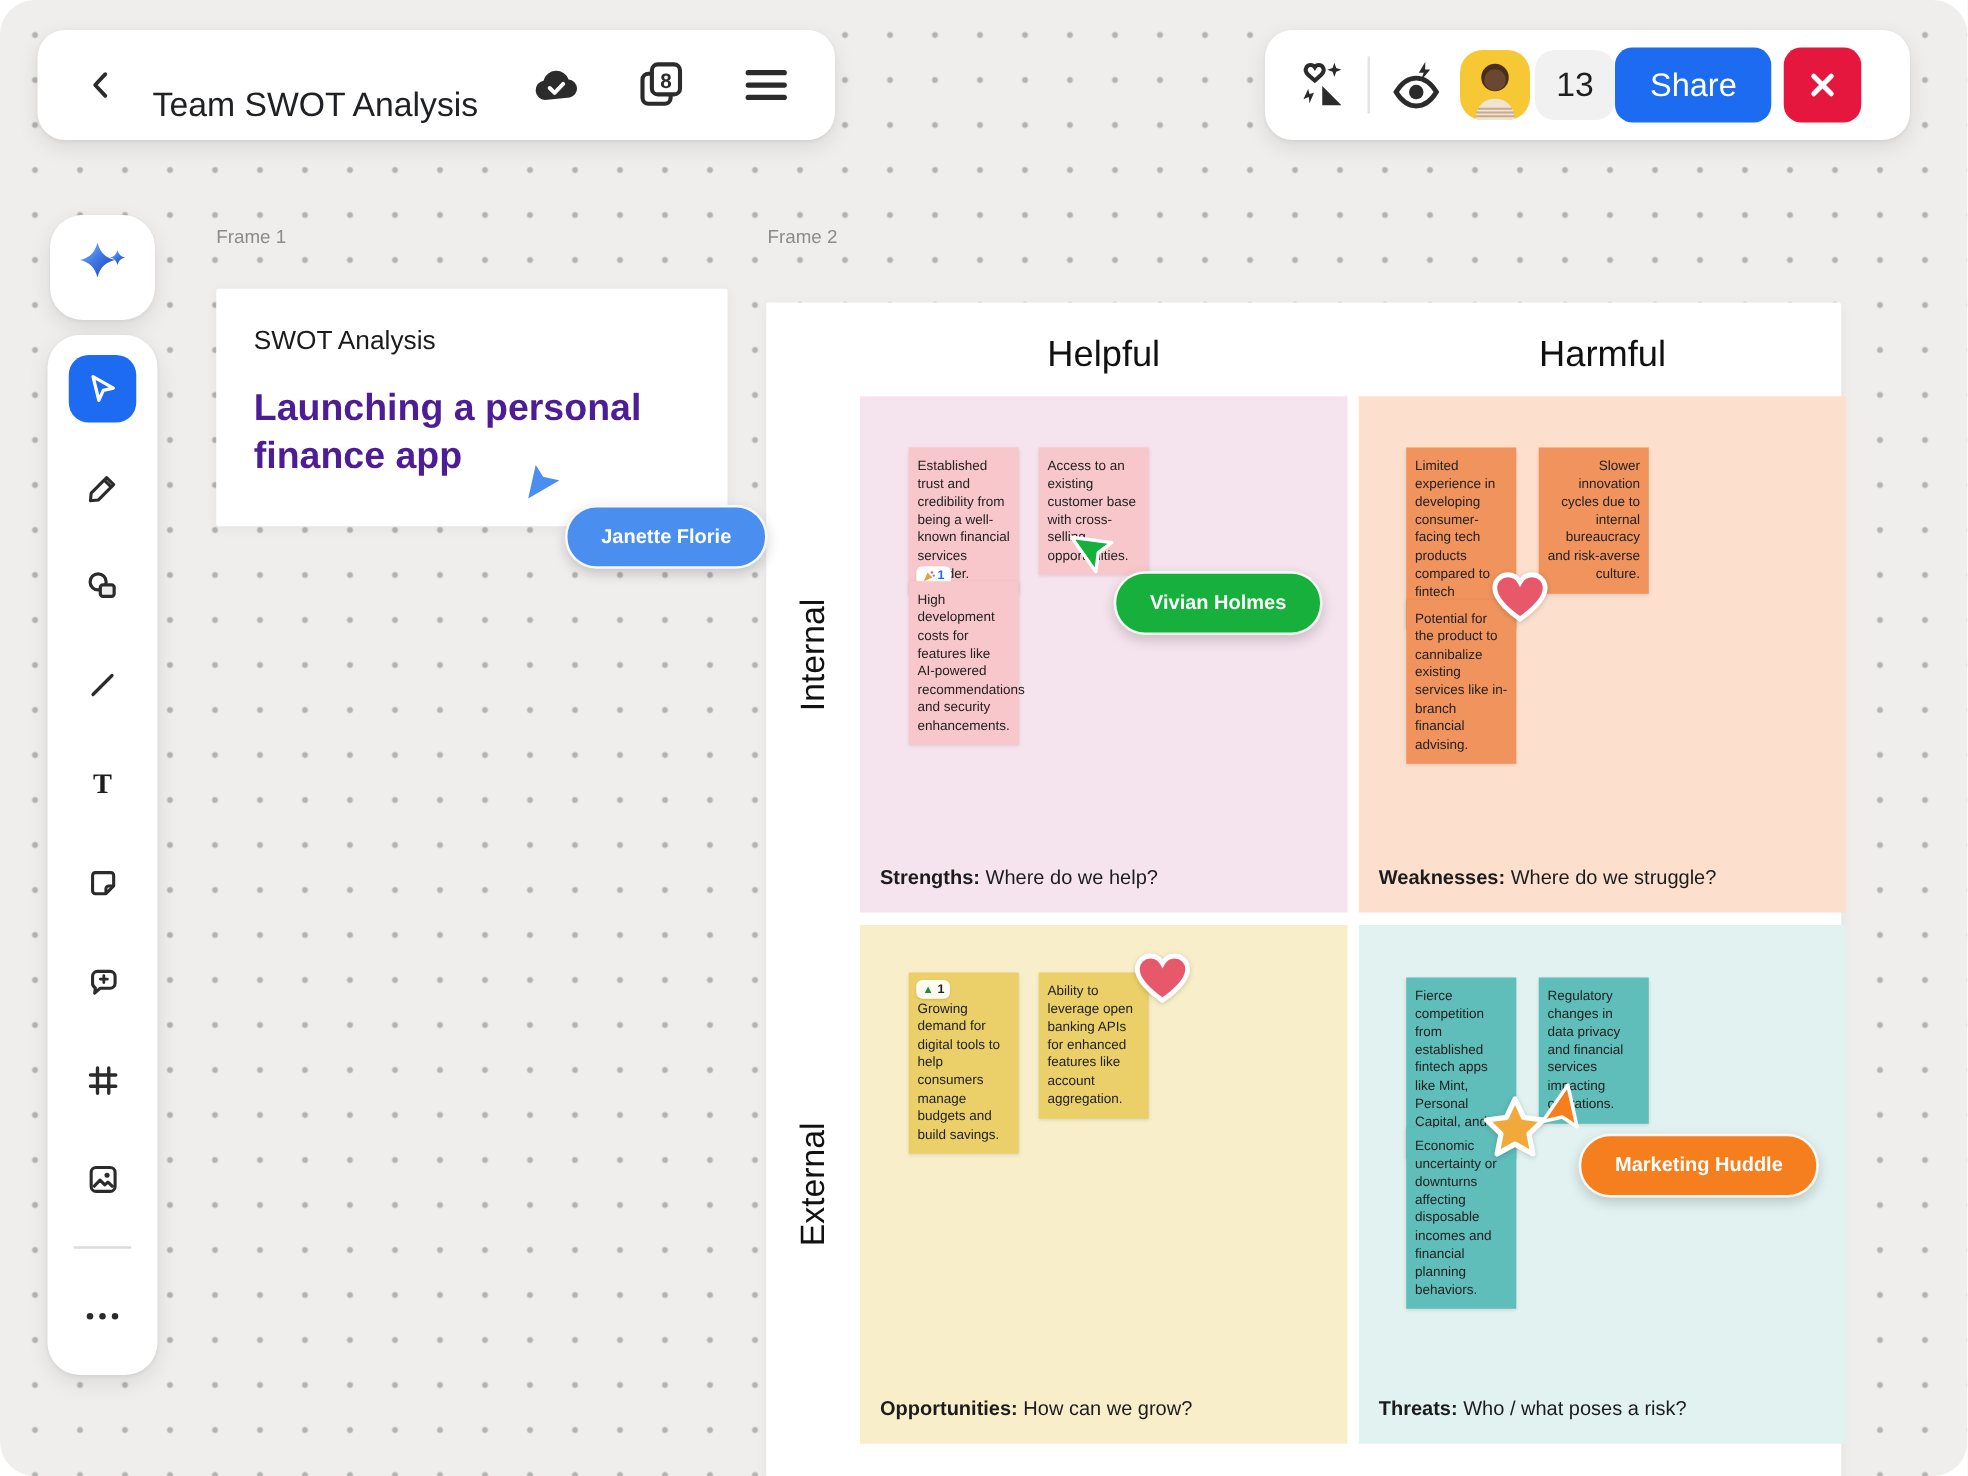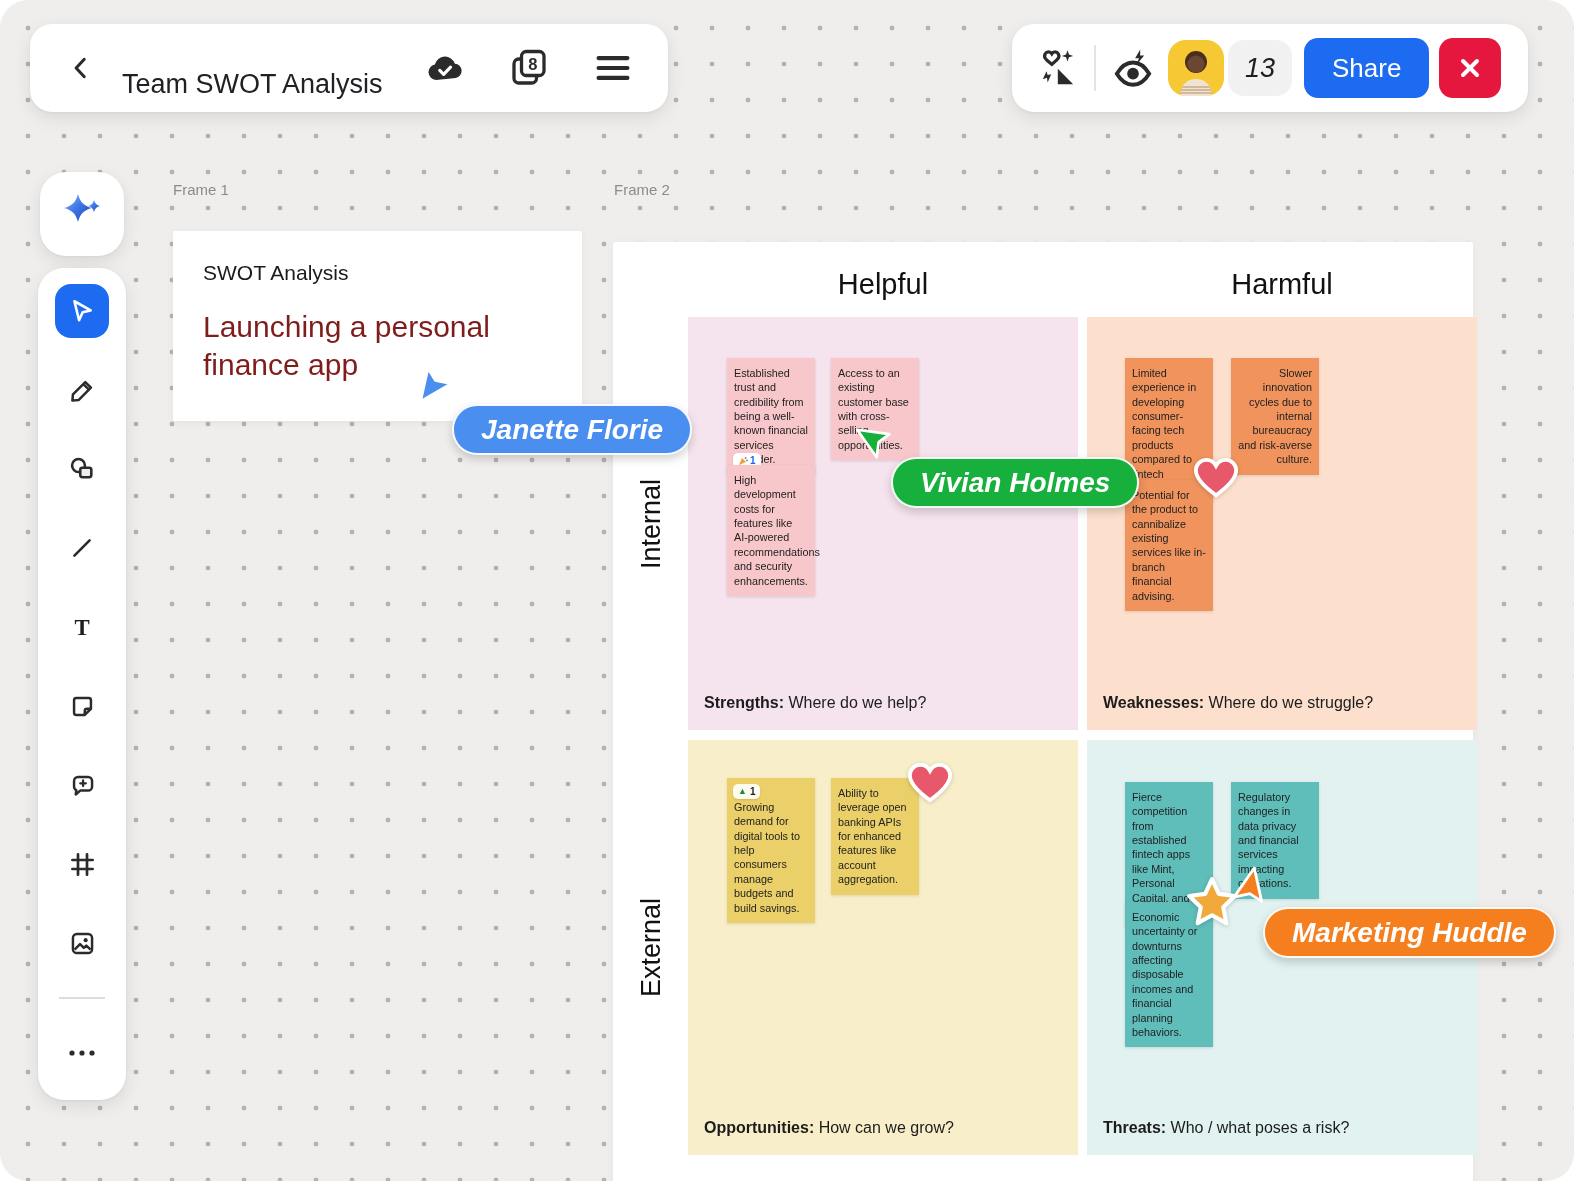--- a/index.html
+++ b/index.html
@@ -20,41 +20,41 @@
   .back-btn { width:34px; height:34px; display:flex; align-items:center; justify-content:center; cursor:pointer; }
   .doc-title { font-size:27px; color:#202124; font-weight:500; margin-left:24px; white-space:nowrap;margin-top:32px; }
   .bar-left .icons { margin-left:auto; display:flex; align-items:center; gap:42px; }
   .ic-btn { width:42px; height:42px; display:flex; align-items:center; justify-content:center; cursor:pointer; }
 
   
   .bar-right { left:1012px; top:24px; width:516px; height:88px; display:flex; align-items:center; padding:0 14px 0 24px; }
   .vdiv { width:2px; height:46px; background:#e3e3e3; margin:0 16px; border-radius:1px; }
   .avatar { width:56px; height:56px; border-radius:18px; overflow:hidden; flex:none; margin-left:14px; }
   .count-pill { height:56px; min-width:64px; background:#f1f1f2; border-radius:16px; display:flex; align-items:center; justify-content:center;
-    font-size:27px; color:#1f1f1f; margin-left:4px; padding:0 12px;font-style:italic; }
+    font-size:27px; color:#1f1f1f; margin-left:4px; padding:0 12px; }
   .share-btn { height:60px; border-radius:14px; background:#1d6bf0; color:#fff; font-size:26px; font-weight:500;
-    display:flex; align-items:center; justify-content:center; padding:0 28px; margin-left:12px; cursor:pointer; border:none; }
+    display:flex; align-items:center; justify-content:center; padding:0 28px; cursor:pointer; border:none; }
   .close-btn { width:62px; height:60px; border-radius:14px; background:#e5173f; display:flex; align-items:center; justify-content:center;
     margin-left:10px; cursor:pointer; border:none; }
 
   
   .ai-btn { left:40px; top:172px; width:84px; height:84px; border-radius:26px; display:flex; align-items:center; justify-content:center; cursor:pointer; }
   .tool-rail { left:38px; top:268px; width:88px; border-radius:26px; display:flex; flex-direction:column; align-items:center;
     padding:16px 0 20px 0; gap:25px; }
   .tool { width:54px; height:54px; display:flex; align-items:center; justify-content:center; border-radius:16px; cursor:pointer; }
   .tool.active { background:#1d6bf0; }
   .rail-div { width:46px; height:0; border-top:2px solid #dcdcdc; margin:2px 0; }
 
   
   .frame-label { position:absolute; font-size:15px; color:#8b8b8b; }
   .frame-card { position:absolute; background:#ffffff; border-radius:2px; box-shadow:0 2px 10px rgba(0,0,0,.05);margin-top:28px; }
 
   .frame1 { left:173px; top:203px; width:409px; height:190px; padding:30px; }
   .f1-sub { font-size:21px; color:#1b1b1b; }
-  .f1-title { font-size:30px; font-weight:normal; color:#7f1d1d; line-height:1.27; margin-top:23px; width:350px; }
+  .f1-title { font-size:30px; font-weight:bold; color:#4c1d95; line-height:1.27; margin-top:23px; width:350px; }
 
   .frame2 { left:613px; top:214px; width:860px; height:943px; }
   .col-head { position:absolute; top:26px; width:390px; text-align:center; font-size:29px; font-weight:500; color:#111; }
   .col-head.helpful { left:75px; } .col-head.harmful { left:474px; }
   .row-head { position:absolute; width:60px; display:flex; align-items:center; justify-content:center;
     font-size:27px; color:#111; writing-mode:vertical-rl; transform:rotate(180deg); }
   .row-head.internal { left:8px; top:75px; height:413px; }
   .row-head.external { left:8px; top:498px; height:415px; }
 
   .quad { position:absolute; width:390px; }
@@ -78,22 +78,22 @@
   .vote-badge { position:absolute; left:6px; top:6px; background:rgba(255,255,252,.92); border-radius:5px; padding:1px 5px;
     display:flex; align-items:center; gap:3px; font-size:10px; box-shadow:0 1px 2px rgba(0,0,0,.12); }
   .vote-badge .tri { color:#1f8a3c; font-size:9px; line-height:1; }
   .vote-badge .cnt { color:#222; font-weight:bold; }
 
   .sticker { position:absolute; filter:drop-shadow(0 1px 2px rgba(0,0,0,.18)); }
 
   
   .cursor { position:absolute; }
   .cursor-pill { position:absolute; height:51px; border-radius:25px; display:flex; align-items:center; padding:0 27px;
-    color:#fff; font-size:28px; font-weight:bold; border:2px solid rgba(255,255,255,.95);
-    box-shadow:0 4px 10px rgba(0,0,0,.18); white-space:nowrap;font-style:italic; }
+    color:#fff; font-size:16px; font-weight:bold; border:2px solid rgba(255,255,255,.95);
+    box-shadow:0 4px 10px rgba(0,0,0,.18); white-space:nowrap; }
   .pill-blue   { background:#4a8ef0; }
   .pill-green  { background:#17b03c; }
   .pill-orange { background:#f57f1e; }
 </style>
 </head>
 <body>
 
 <div class="stage">
 
   <div class="panel bar-left">

